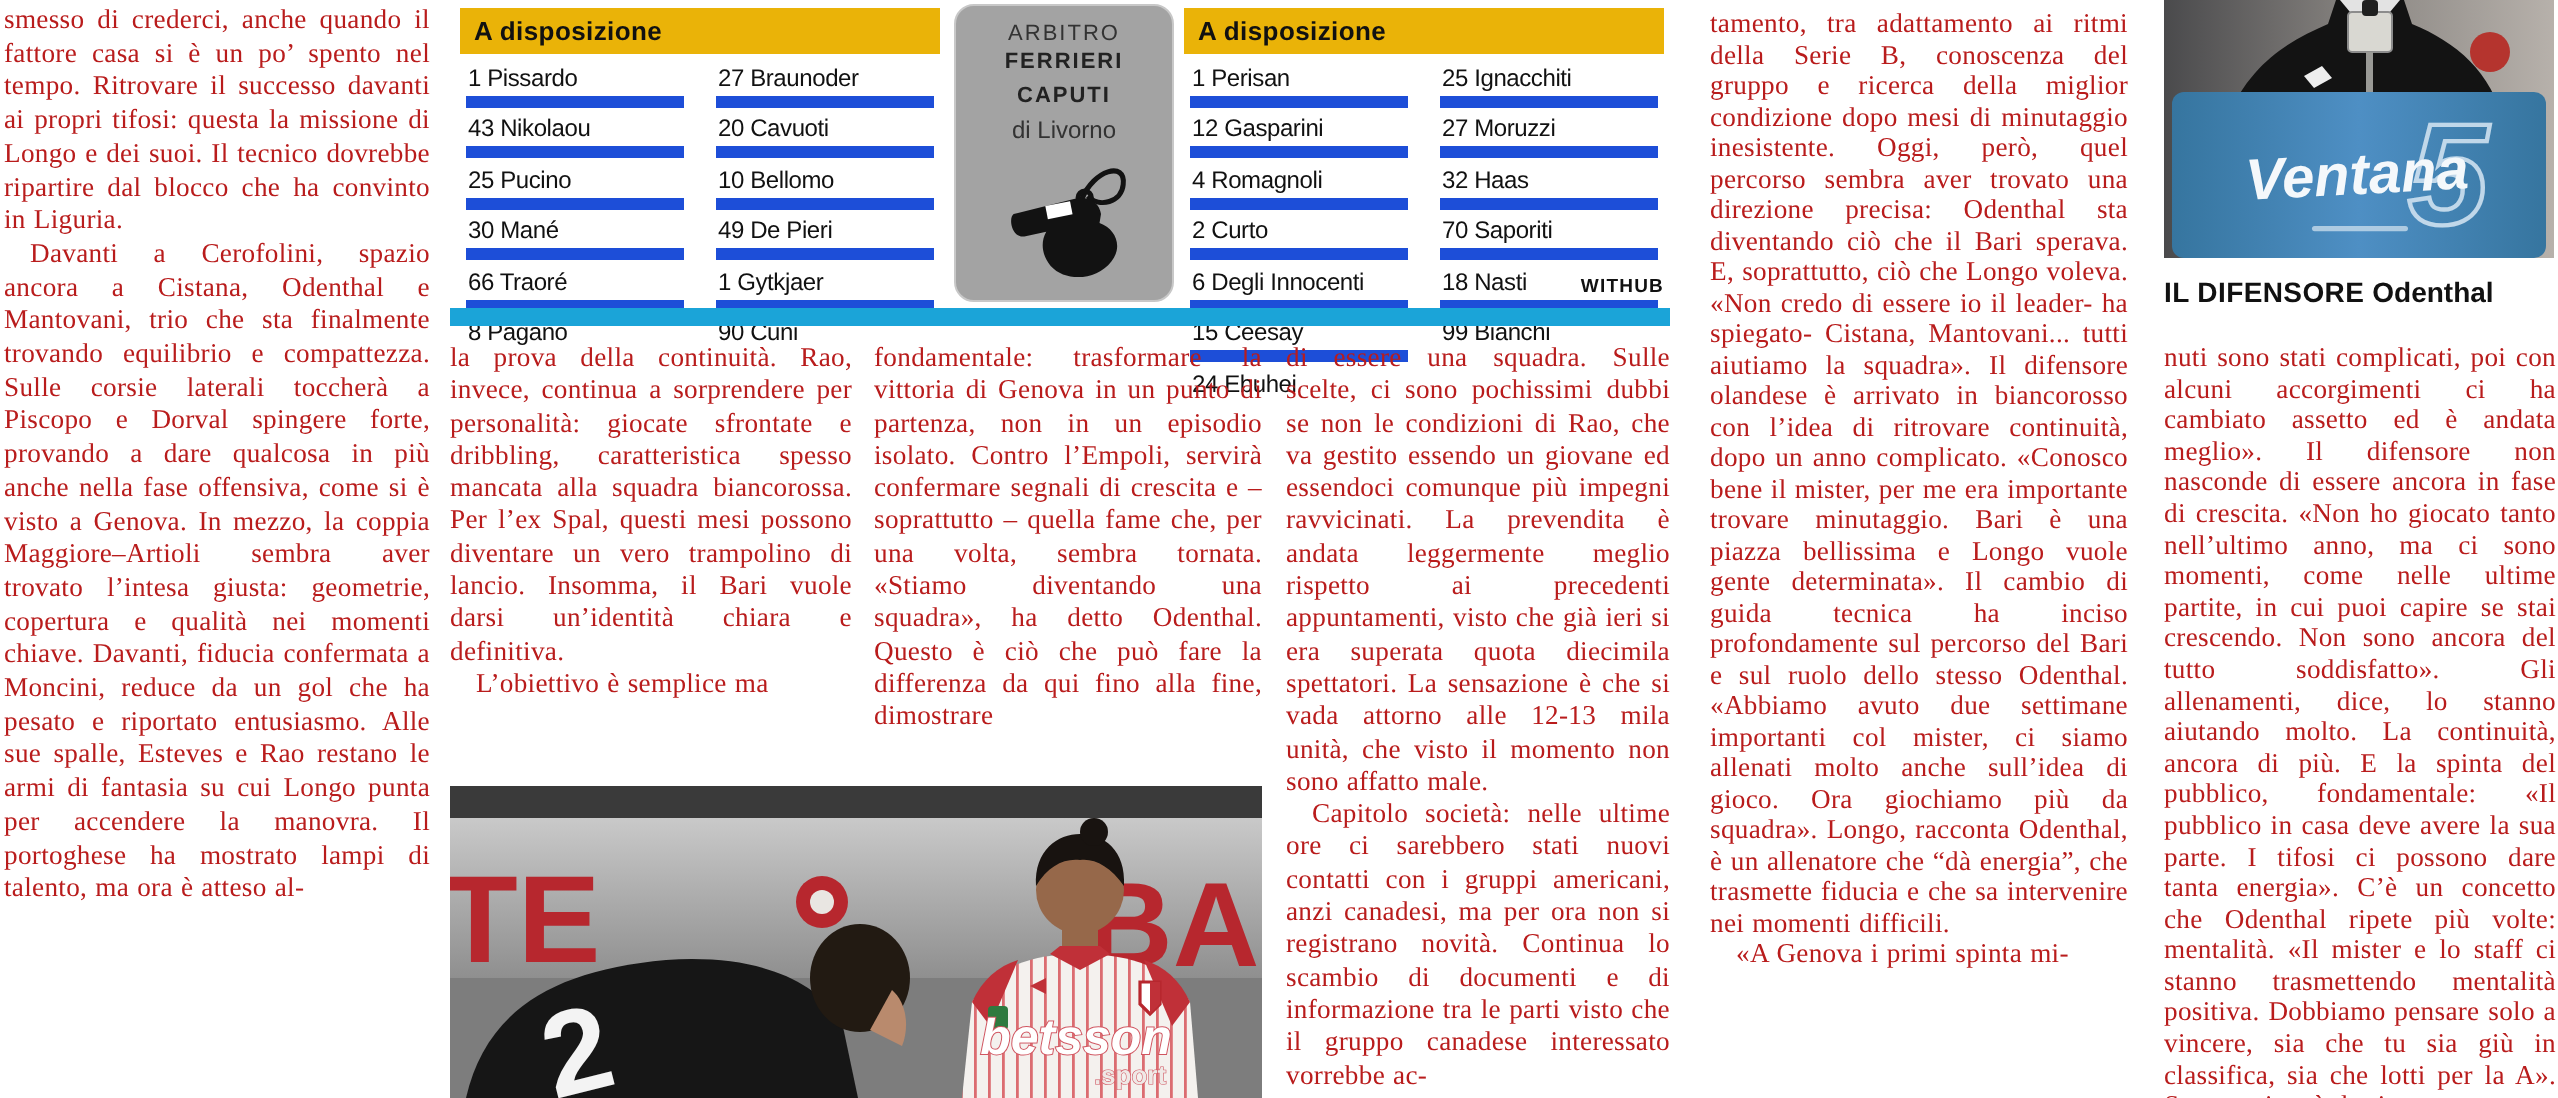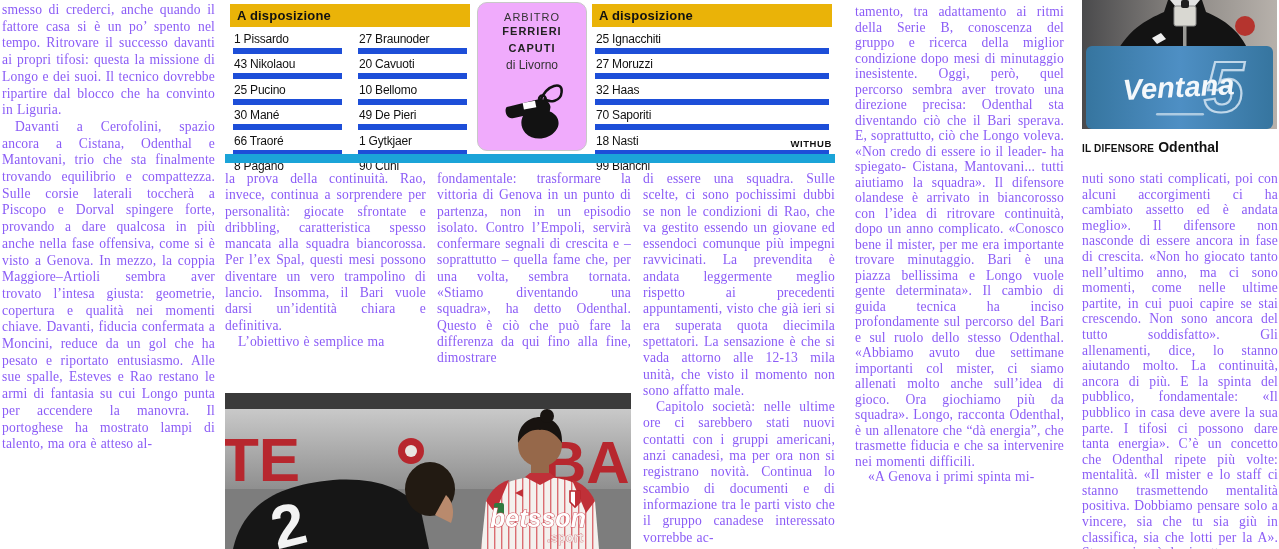--- a/index.html
+++ b/index.html
@@ -2,21 +2,21 @@
 <html lang="it"><head>
 <meta charset="utf-8">
 <style>
   html,body{margin:0;padding:0;background:#fff;}
   #page{position:relative;width:1279px;height:549px;background:#fff;overflow:hidden;
         font-family:"Liberation Serif", serif;color:#1a1a1a;}
 
   
   .tcol{position:absolute;overflow:hidden;text-align:justify;
         font-size:13.6px;line-height:16.3px;letter-spacing:.15px;word-spacing:.5px;
-        hyphens:auto;-webkit-hyphens:auto;color:#8b5cf6;}
+        hyphens:auto;-webkit-hyphens:auto;color:#b91c1c;}
   .tcol p{margin:0;}
   .tcol p.indent{text-indent:13px;}
   .col1{left:2px;top:2px;width:213px;height:546px;line-height:16.7px;}
   .col2{left:225px;top:171px;width:201px;height:220px;}
   .col3{left:437px;top:171px;width:194px;height:219px;}
   .col4{left:643px;top:171px;width:192px;height:378px;}
   .col5{left:855px;top:4px;width:209px;height:545px;line-height:15.5px;}
   .col6{left:1082px;top:171px;width:196px;height:378px;line-height:15.6px;}
 
   
@@ -26,40 +26,40 @@
   .r-cols{display:flex;gap:16px;padding:1px 3px 0 3px;}
   .r-col{flex:1;min-width:0;}
   .r-row{font-size:12px;color:#111;padding:3.5px 0 2px 1px;
          border-bottom:6px solid #1d4ed8;white-space:nowrap;letter-spacing:-.2px;}
   .r-row.last{border-bottom:none;}
   .box1{left:230px;top:4px;}
   .box2{left:592px;top:4px;}
 
   
   .ref{position:absolute;left:477px;top:2px;width:110px;height:149px;
-       border:1.5px solid #c8c8c8;border-radius:10px;background:#f0abfc;
+       border:1.5px solid #c8c8c8;border-radius:10px;background:#a3a3a3;
        font-family:"Liberation Sans", sans-serif;text-align:center;box-sizing:border-box;
        padding-top:8px;}
   .ref .role{font-size:11px;color:#333;letter-spacing:1px;}
   .ref .name{font-size:11px;font-weight:bold;color:#222;letter-spacing:1px;line-height:17px;}
   .ref .origin{font-size:12px;color:#333;margin-top:1px;}
   .ref svg{margin-top:1px;}
 
   
   .bar{position:absolute;left:225px;top:154px;width:610px;height:9px;}
   .credit{position:absolute;left:735px;top:138px;width:97px;text-align:right;
           font-family:"Liberation Sans", sans-serif;font-weight:bold;font-size:9.5px;
           letter-spacing:.6px;color:#111;}
 
   
   .photo-b{position:absolute;left:225px;top:393px;width:406px;height:156px;}
   .photo-t{position:absolute;left:1082px;top:0;width:195px;height:129px;}
   .caption{position:absolute;left:1082px;top:138px;width:196px;color:#111;}
   .caption .lbl{font-family:"Liberation Sans", sans-serif;font-weight:bold;
-                font-size:10px;letter-spacing:.2px;}
+                font-size:14px;letter-spacing:.2px;}
   .caption .nm{font-family:Liberation Sans, sans-serif;font-weight:bold;font-size:14px;}
 </style>
 </head>
 <body>
 
 <div id="page">
 
   <div class="tcol col1">
     <p class="par">smesso di crederci, anche quando il fattore casa si è un po’ spento nel tempo. Ritrovare il successo davanti ai propri tifosi: questa la missione di Longo e dei suoi. Il tecnico dovrebbe ripartire dal blocco che ha convinto in Liguria.</p>
     <p class="indent">Davanti a Cerofolini, spazio ancora a Cistana, Odenthal e Mantovani, trio che sta finalmente trovando equilibrio e compattezza. Sulle corsie laterali toccherà a Piscopo e Dorval spingere forte, provando a dare qualcosa in più anche nella fase offensiva, come si è visto a Genova. In mezzo, la coppia Maggiore–Artioli sembra aver trovato l’intesa giusta: geometrie, copertura e qualità nei momenti chiave. Davanti, fiducia confermata a Moncini, reduce da un gol che ha pesato e riportato entusiasmo. Alle sue spalle, Esteves e Rao restano le armi di fantasia su cui Longo punta per accendere la manovra. Il portoghese ha mostrato lampi di talento, ma ora è atteso al-</p>
@@ -96,20 +96,29 @@
       <path d="M62 36 C 70 16, 92 10, 90 26 C 89 38, 74 42, 66 34" stroke="#121212" stroke-width="3.4" fill="none"></path>
       <circle cx="64" cy="35" r="4.5" fill="none" stroke="#121212" stroke-width="3.4"></circle>
       <path d="M16 46 L56 36 C 66 33 74 38 75 46 L74 52 C 85 56 90 68 82 78 C 72 91 51 92 41 81 C 35 74 34 65 38 58 L24 61 C 15 63 12 49 16 46 Z" fill="#121212"></path>
       <rect x="38" y="39" width="17" height="9" fill="#fff" transform="rotate(-11 46 43)"></rect>
     </svg>
   </div>
 
   <div class="roster box2">
     <div class="r-head">A disposizione</div>
     <div class="r-cols">
+      <div class="r-col">
+        <div class="r-row">1 Perisan</div>
+        <div class="r-row">12 Gasparini</div>
+        <div class="r-row">4 Romagnoli</div>
+        <div class="r-row">2 Curto</div>
+        <div class="r-row">6 Degli Innocenti</div>
+        <div class="r-row">15 Ceesay</div>
+        <div class="r-row last">24 Ebuhei</div>
+      </div>
       <div class="r-col">
         <div class="r-row">25 Ignacchiti</div>
         <div class="r-row">27 Moruzzi</div>
         <div class="r-row">32 Haas</div>
         <div class="r-row">70 Saporiti</div>
         <div class="r-row">18 Nasti</div>
         <div class="r-row last">99 Bianchi</div>
       </div>
     </div>
   </div>

